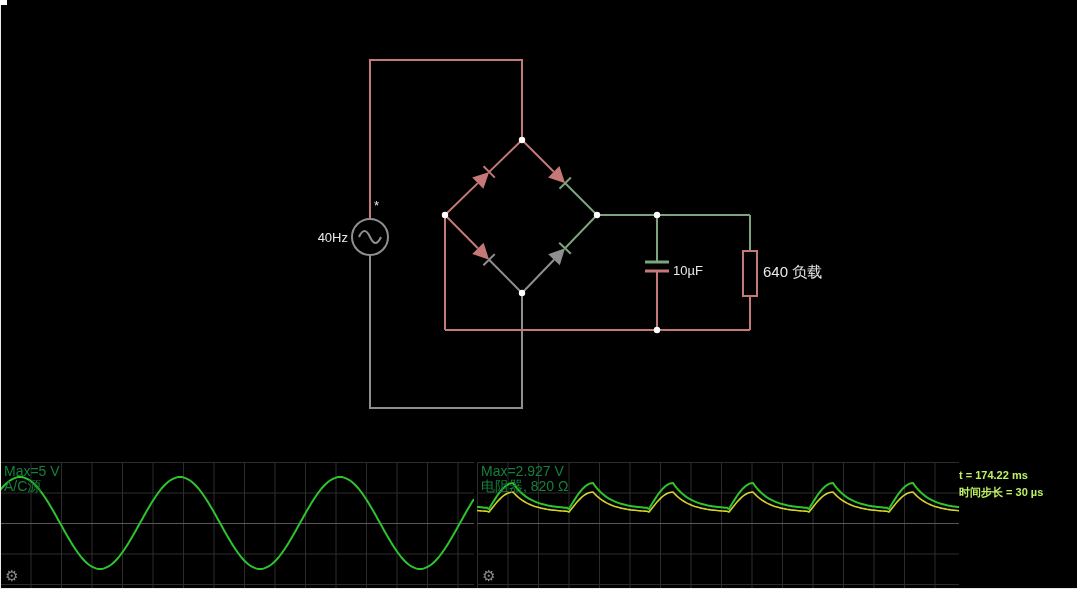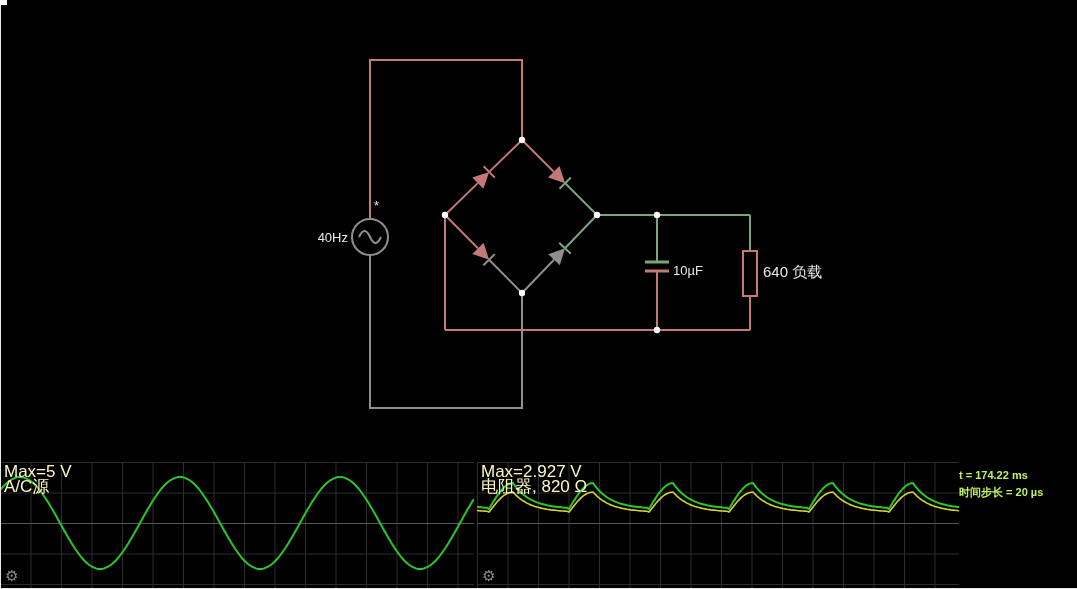--- a/index.html
+++ b/index.html
@@ -20,21 +20,21 @@
   .f-neu { fill:var(--neu); stroke:none; }
   .plate { stroke-width:3; }
   .dot   { fill:var(--dot); stroke:none; }
   .lbl   { fill:#e9e9e9; font-size:13px; font-family:"Liberation Sans", sans-serif; }
   .lbl-big { fill:#e9e9e9; font-size:15px; font-family:"Liberation Sans", sans-serif; }
 
   .scope-row { position:absolute; left:0; top:462px; width:1077px; height:127px; display:flex; background:#000; }
   .scope-pane { position:relative; height:127px; }
   .scope-pane svg { display:block; }
   .scope-divider { width:3px; height:127px; background:#000; }
-  .scope-title { position:absolute; top:2px; left:4px; color:#fef9c3; font-size:17px; line-height:15px; white-space:nowrap; }
+  .scope-title { position:absolute; top:2px; left:4px; color:#15803d; font-size:14px; line-height:15px; white-space:nowrap; }
   .gear { position:absolute; left:5px; bottom:6px; color:#8a8a8a; font-size:15px; line-height:15px; cursor:pointer; }
   .scope-info { flex:1; text-align:left; padding:5px 9px 0 0; color:#bef264; font-size:11px; line-height:17px; font-weight:bold; white-space:nowrap; }
 </style>
 </head>
 <body>
 
 <div class="stage">
 
   <svg class="circuit" width="1077" height="462" viewBox="0 0 1077 462">
 
@@ -179,20 +179,20 @@
         </svg>
       <div class="scope-title">
         <div>Max=2.927 V</div>
         <div>电阻器, 820 Ω</div>
       </div>
       <div class="gear">⚙</div>
     </div>
 
     <div class="scope-info">
       <div>t = 174.22 ms</div>
-      <div>时间步长 = 20 µs</div>
+      <div>时间步长 = 30 µs</div>
     </div>
   </div>
 
   <div class="edge-left"></div>
   <div class="edge-bottom"></div>
   <div class="corner-blob"></div>
 </div>
 
 </body></html>

